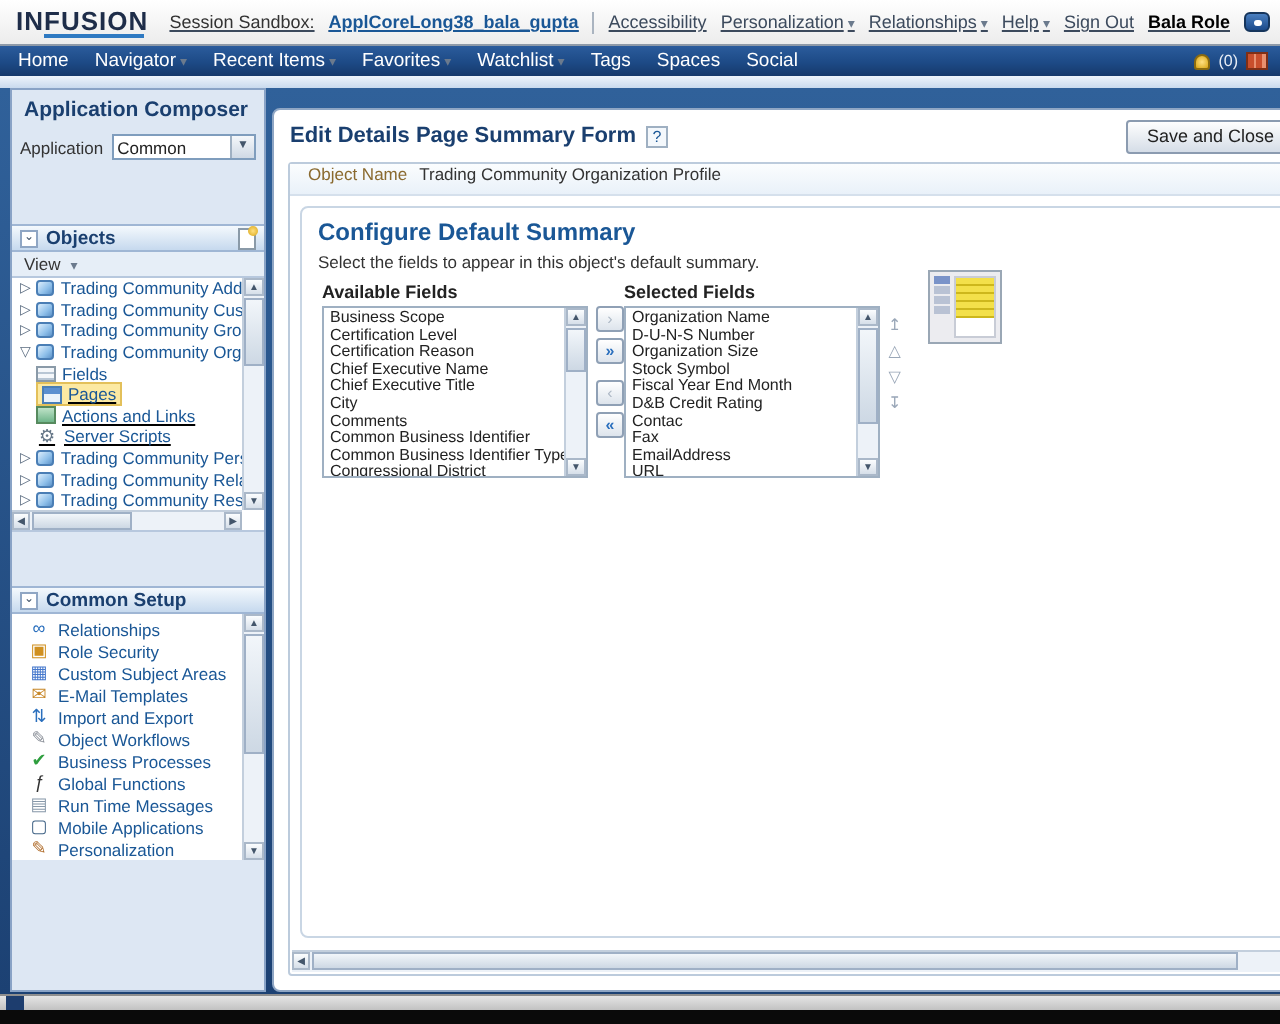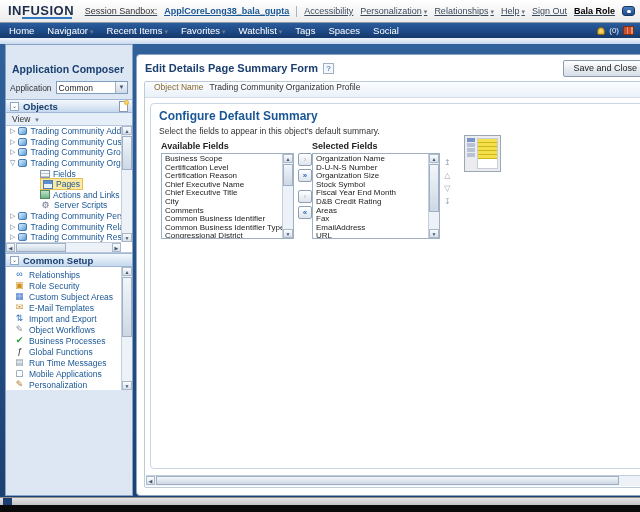--- a/index.html
+++ b/index.html
@@ -44,43 +44,43 @@
   .substrip { position:absolute; left:0; top:38px; width:640px; height:6px;
               background:linear-gradient(#eef4fb,#c9daee); }
 
   
   .frame { position:absolute; left:0; top:44px; width:640px; height:453px;
            background:linear-gradient(#30619a,#1c4173); }
 
   
   .sidebar { position:absolute; left:5px; top:0; width:128px; height:452px;
              background:#dde7f3; border:1px solid #89a3c6; overflow:hidden; }
-  .sb-title { padding:4px 6px 2px; font-size:10.5px; font-weight:bold; color:#1a3f6f;margin-top:14px; }
+  .sb-title { padding:4px 6px 2px; font-size:10.5px; font-weight:bold; color:#1a3f6f; }
   .app-row { display:flex; align-items:center; gap:4px; padding:4px 4px 5px; font-size:8.5px; color:#333; }
   .select { display:flex; width:76px; height:13px; border:1px solid #7f9dbd; background:#fff; }
   .select .val { flex:1; font-size:8.5px; padding:1px 2px; color:#222; white-space:nowrap; overflow:hidden; }
   .select .dd { width:12px; background:linear-gradient(#f4f7fa,#cfd9e5); border-left:1px solid #9fb0c2;
                 font-size:6px; color:#44566b; text-align:center; line-height:11px; }
   .sec-head { height:14px; display:flex; align-items:center; gap:4px; padding:0 4px;
               background:linear-gradient(#f4f9fd,#c6d9ee); border-top:1px solid #9fb6d4;
-              border-bottom:1px solid #9fb6d4; }
+              border-bottom:1px solid #9fb6d4;margin-top:27px; }
   .collapse-box { width:9px; height:9px; border:1px solid #8fa6c4; background:#fff;
                   font-size:6px; line-height:7px; text-align:center; color:#44566b; }
   .sec-label { font-size:9.5px; font-weight:bold; color:#1a3f6f; flex:1; }
   .new-obj-icon { width:9px; height:11px; background:#fff; border:1px solid #8a9aa8; position:relative; }
   .new-obj-icon::after { content:""; position:absolute; right:-2px; top:-2px; width:5px; height:5px;
                          background:radial-gradient(#ffe082,#d9a514); border-radius:50%; }
   .view-row { height:13px; display:flex; align-items:center; gap:3px; padding:0 6px;
               background:#e6eef7; border-bottom:1px solid #b7c8de; font-size:8.5px; color:#333; }
 
   .tree-box { position:relative; height:127px; background:#fff; border-bottom:1px solid #b7c8de; }
   .tree-rows { position:absolute; left:0; top:0; right:11px; bottom:10px; overflow:hidden; }
   .trow { height:10.6px; display:flex; align-items:center; gap:3px; padding-left:4px;
           white-space:nowrap; cursor:pointer; }
-  .trow.child { padding-left:34px; }
+  .trow.child { padding-left:12px;text-decoration:underline; }
   .tw { width:7px; font-size:7px; color:#5b6c80; text-align:center; }
   .tlabel { font-size:8.5px; color:#1a5796; }
   .sel-hl { background:#fce9a2; border:1px solid #e3c05a; display:flex; align-items:center;
             gap:3px; padding:0 2px; }
   .cube { width:9px; height:8px; flex:0 0 9px;
           background:linear-gradient(135deg,#ddeefc 0%,#8fc0ea 60%,#5e93c9 100%);
           border:1px solid #4a7eb5; border-radius:2px; }
   .icon-fields { width:10px; height:8px; flex:0 0 10px; border:1px solid #8a9aa8;
                  background:repeating-linear-gradient(#f4f7fa 0 2px,#b8c6d4 2px 3px); }
   .icon-pages { width:10px; height:9px; flex:0 0 10px; border:1px solid #4a7eb5; background:#eaf2fb;
@@ -423,21 +423,21 @@
             <div class="list-col selected">
               <div class="col-label">Selected Fields</div>
               <div class="listbox">
                 <div class="lrows">
                   <div class="lrow">Organization Name</div>
                   <div class="lrow">D-U-N-S Number</div>
                   <div class="lrow">Organization Size</div>
                   <div class="lrow">Stock Symbol</div>
                   <div class="lrow">Fiscal Year End Month</div>
                   <div class="lrow">D&amp;B Credit Rating</div>
-                  <div class="lrow">Areas</div>
+                  <div class="lrow">Contac</div>
                   <div class="lrow">Fax</div>
                   <div class="lrow">EmailAddress</div>
                   <div class="lrow">URL</div>
 
                 </div>
                 <div class="vscroll">
                   <span class="arr up">▲</span>
                   <span class="thumb" style="top:10px; height:48px;"></span>
                   <span class="arr dn">▼</span>
                 </div>

